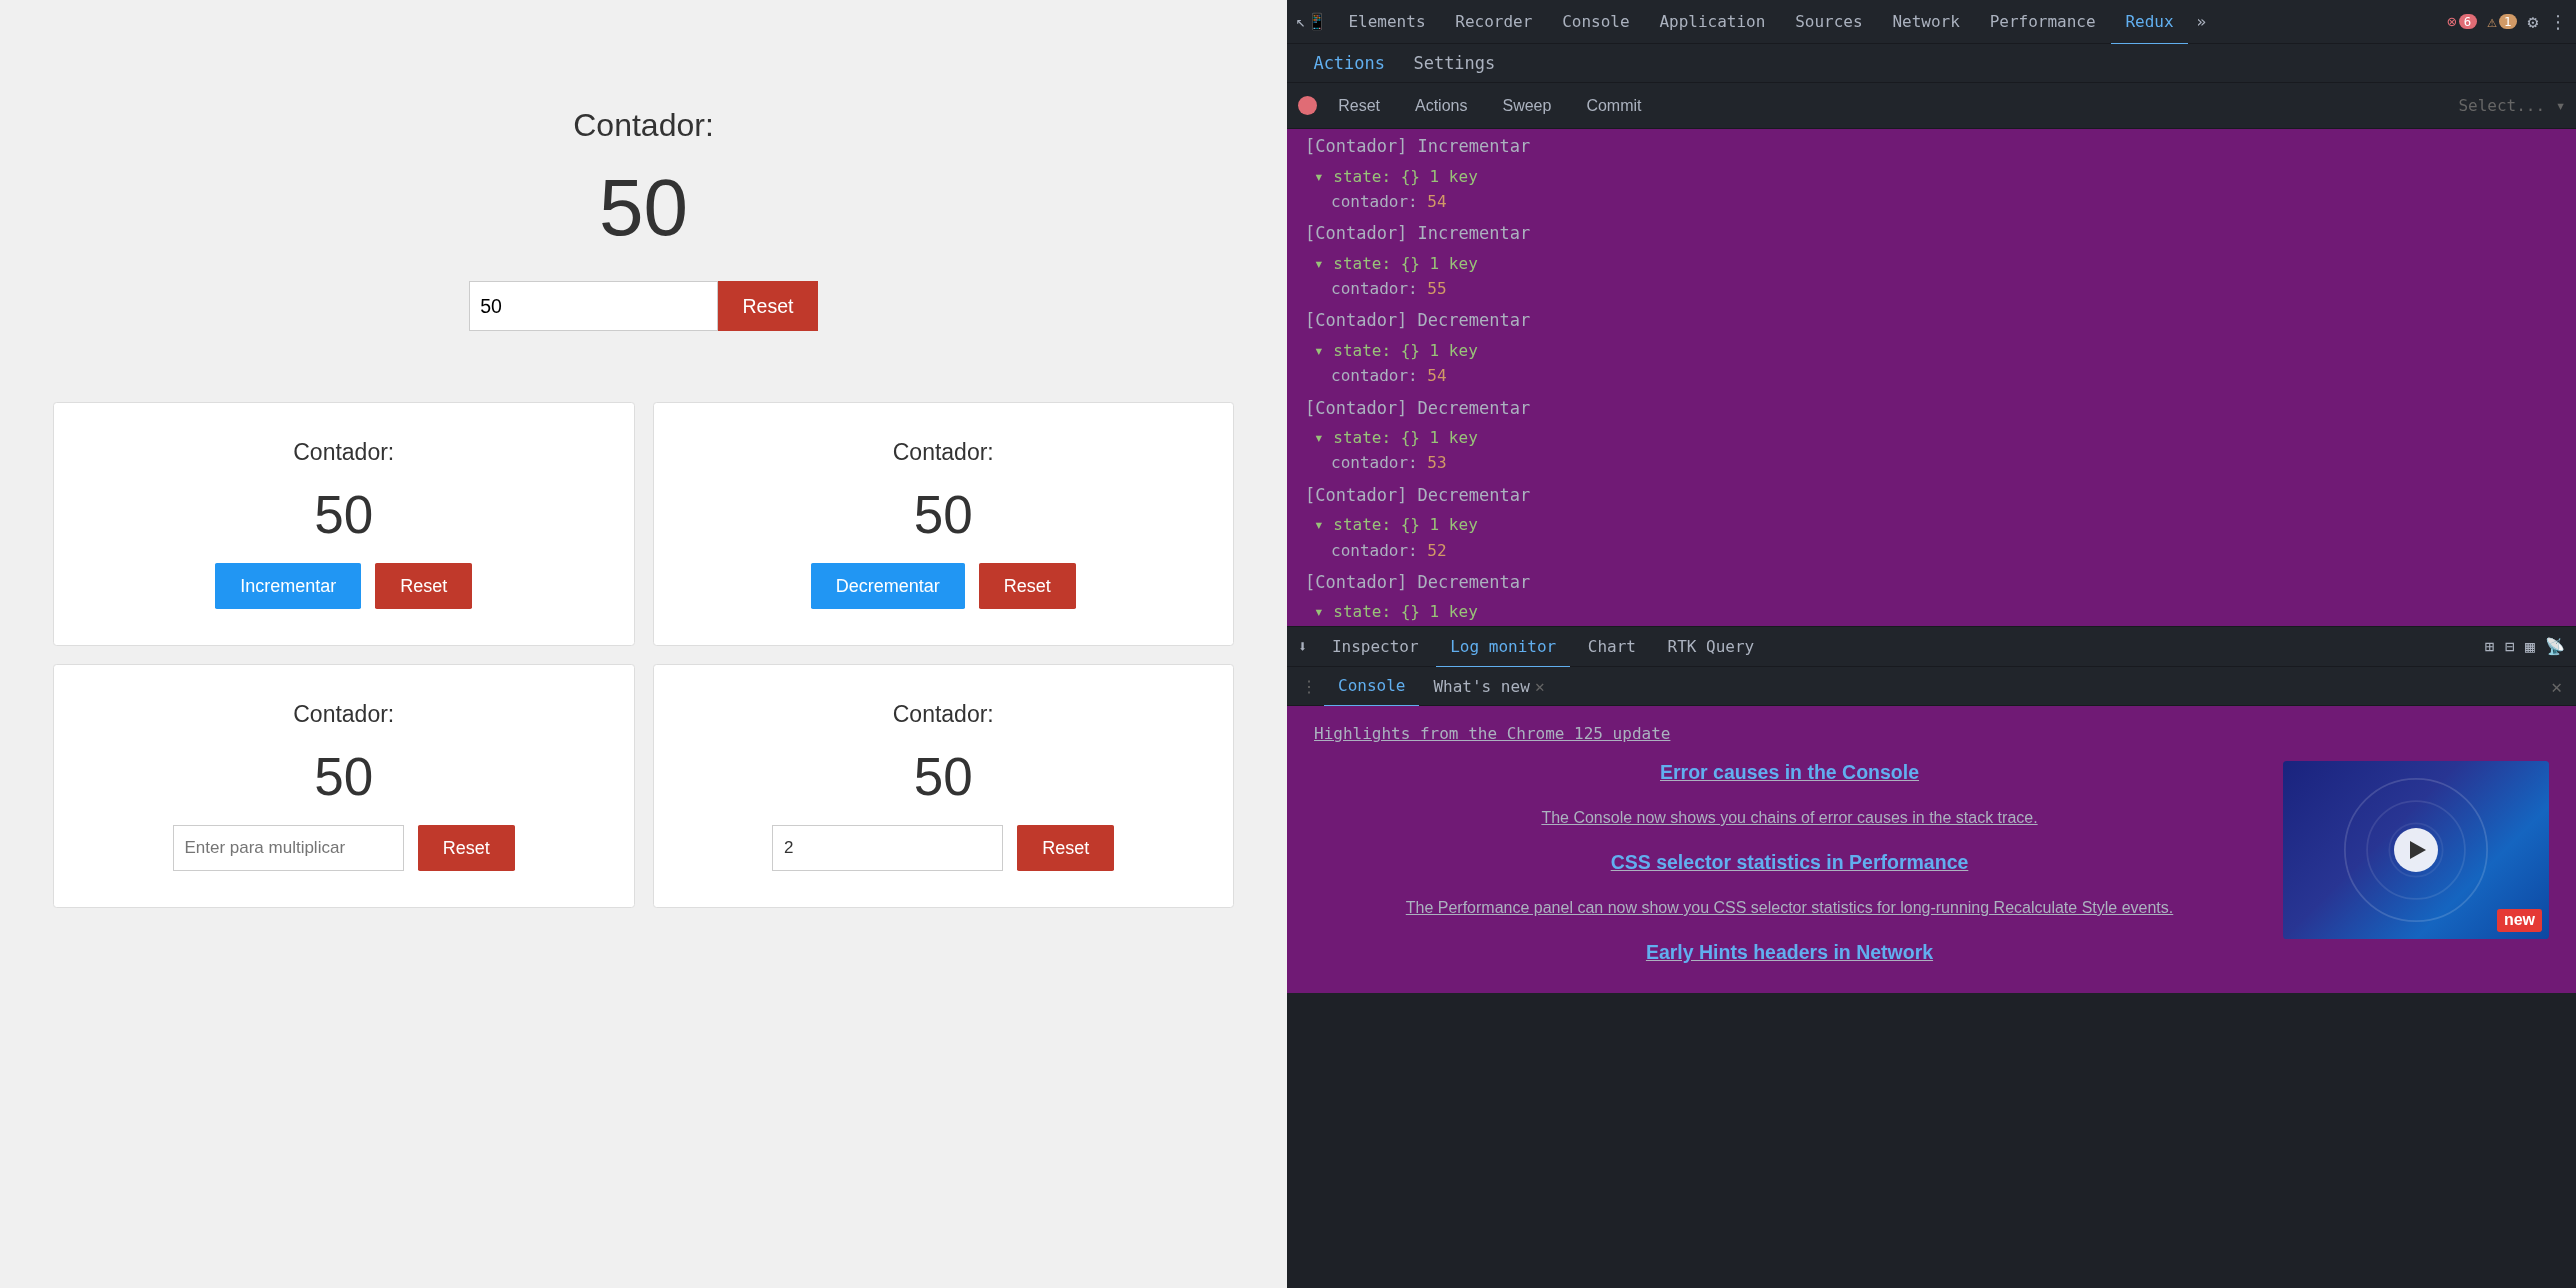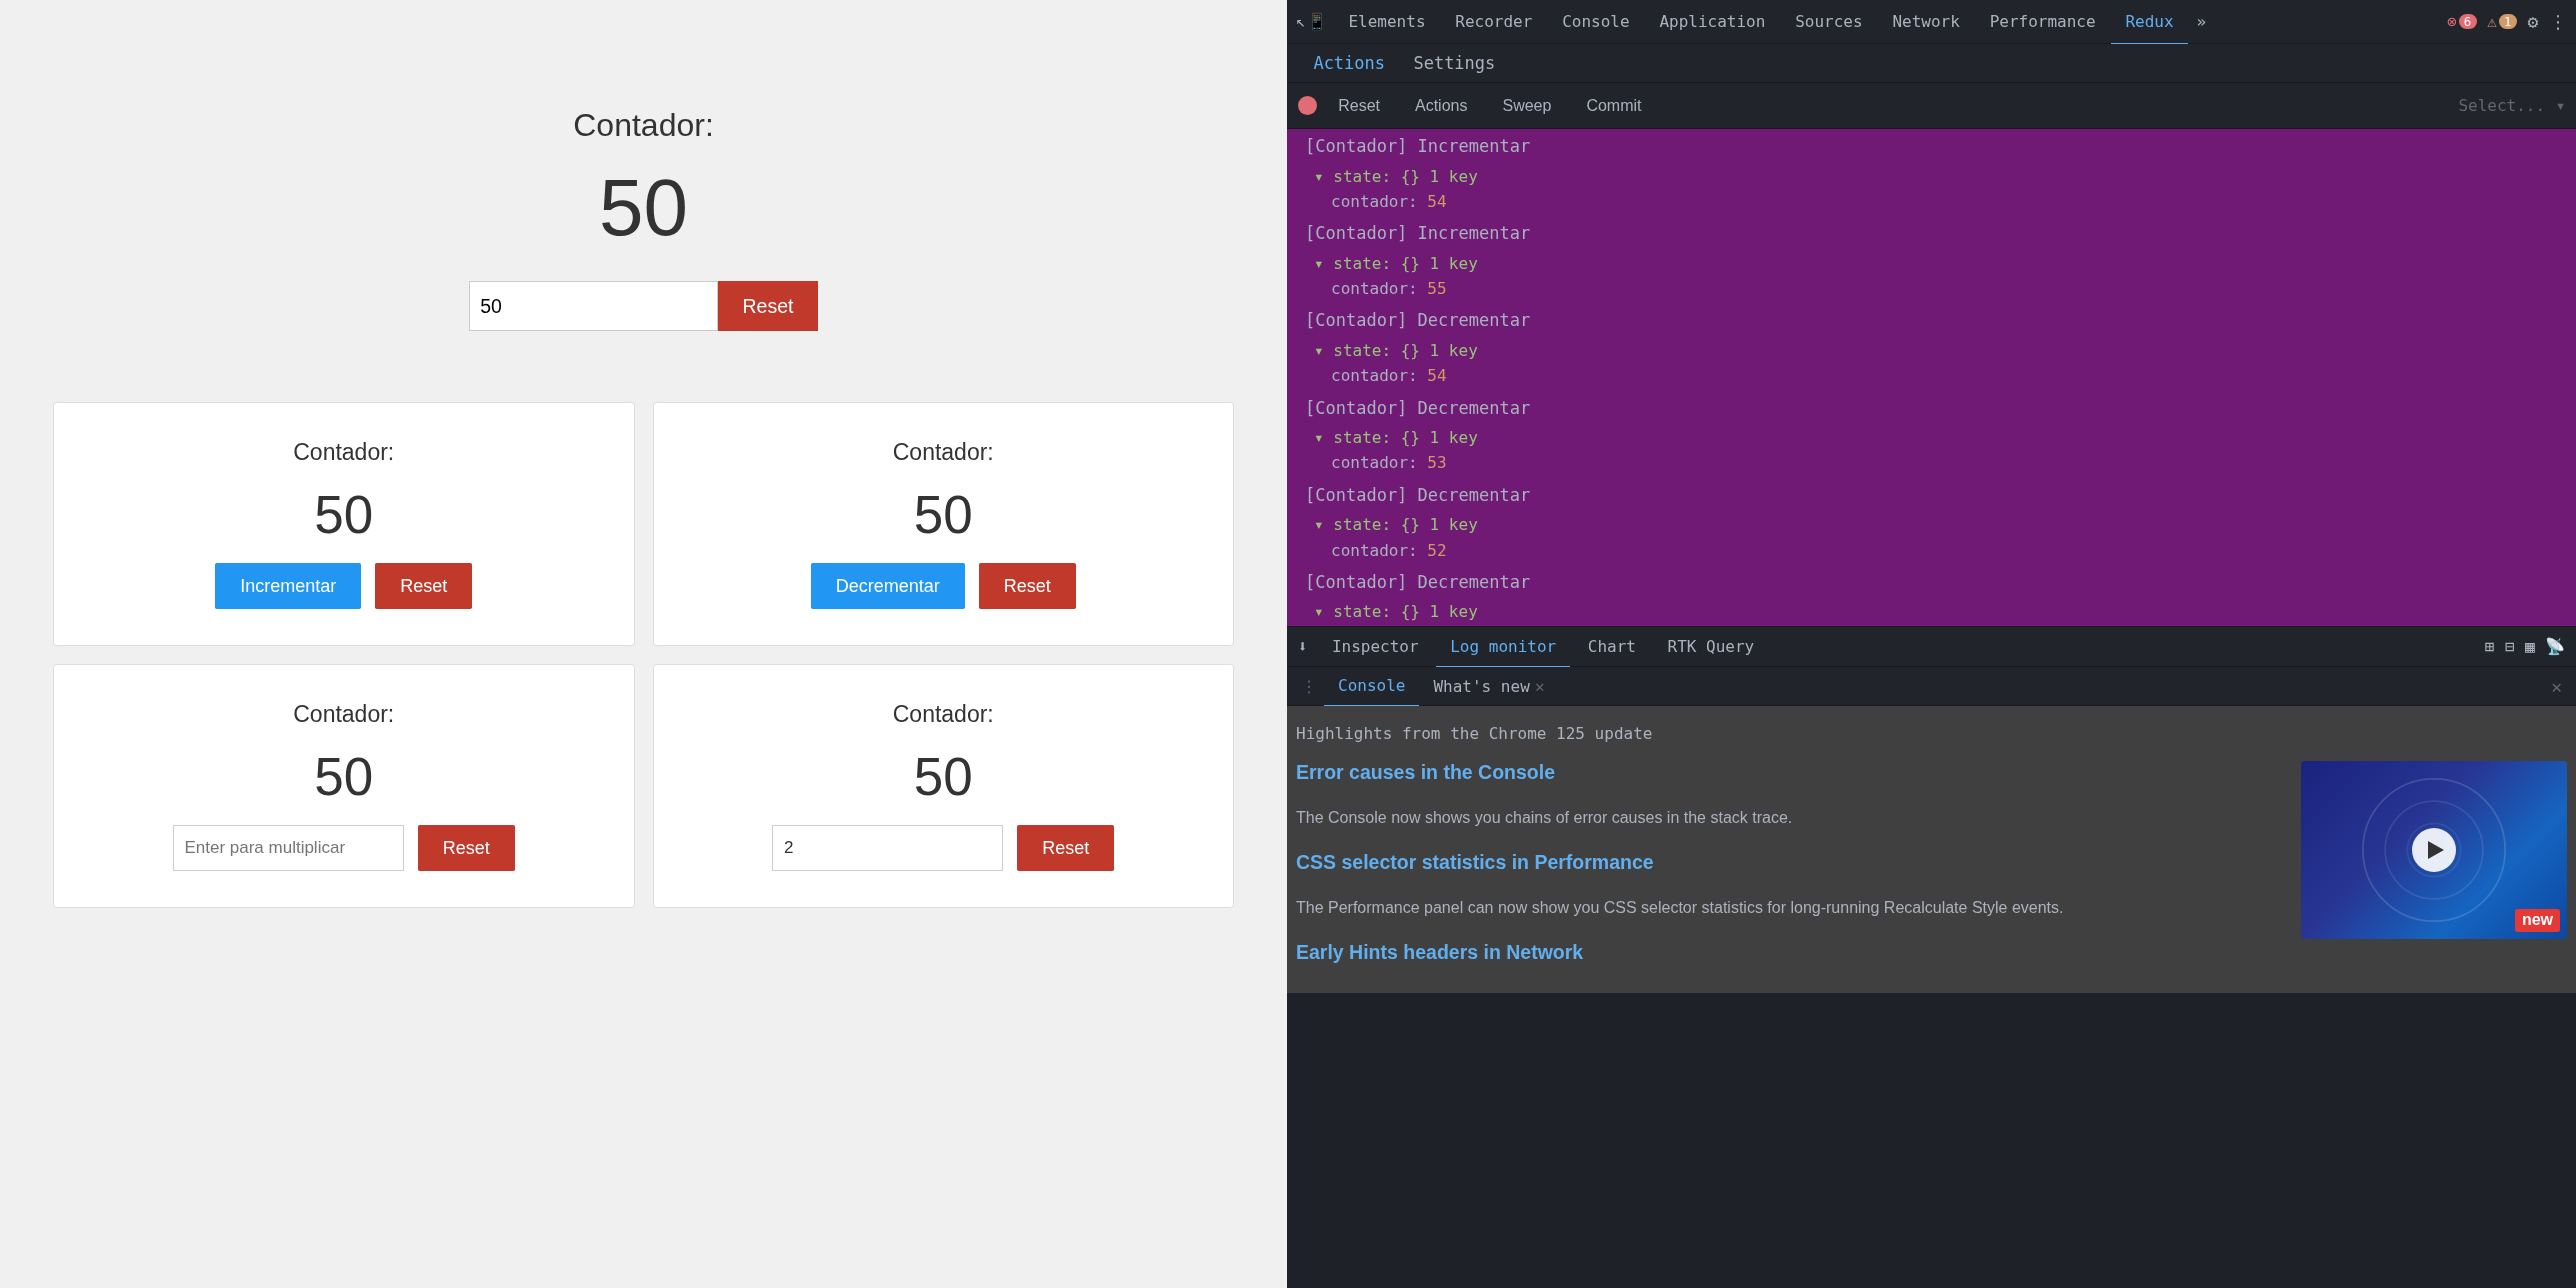--- a/index.html
+++ b/index.html
@@ -358,23 +358,24 @@
     }
 
     .whats-new-close {
       margin-left: auto;
       color: #666;
       font-size: 18px;
       cursor: pointer;
     }
 
     .console-content {
-      padding: 18px 9px;
-      background: #404040;
-      color: #abb2bf;
+      padding: 18px 27px;
+      background: #701a75;
+      color: #abb2bf;
+      text-decoration: underline;
     }
 
     .console-highlight {
       font-size: 16px;
       color: #abb2bf;
       margin-bottom: 18px;
     }
 
     .console-section-title {
       font-size: 19.5px;
@@ -394,20 +395,21 @@
     }
 
     .console-sections-row {
       display: flex;
       position: relative;
       gap: 18px;
     }
 
     .console-sections-text {
       flex: 1;
+      text-align: center;
     }
   </style>
 </head>
 <body>
 
 <div class="app-area">
 
   <div class="main-counter">
     <div class="label">Contador:</div>
     <div class="value">50</div>

